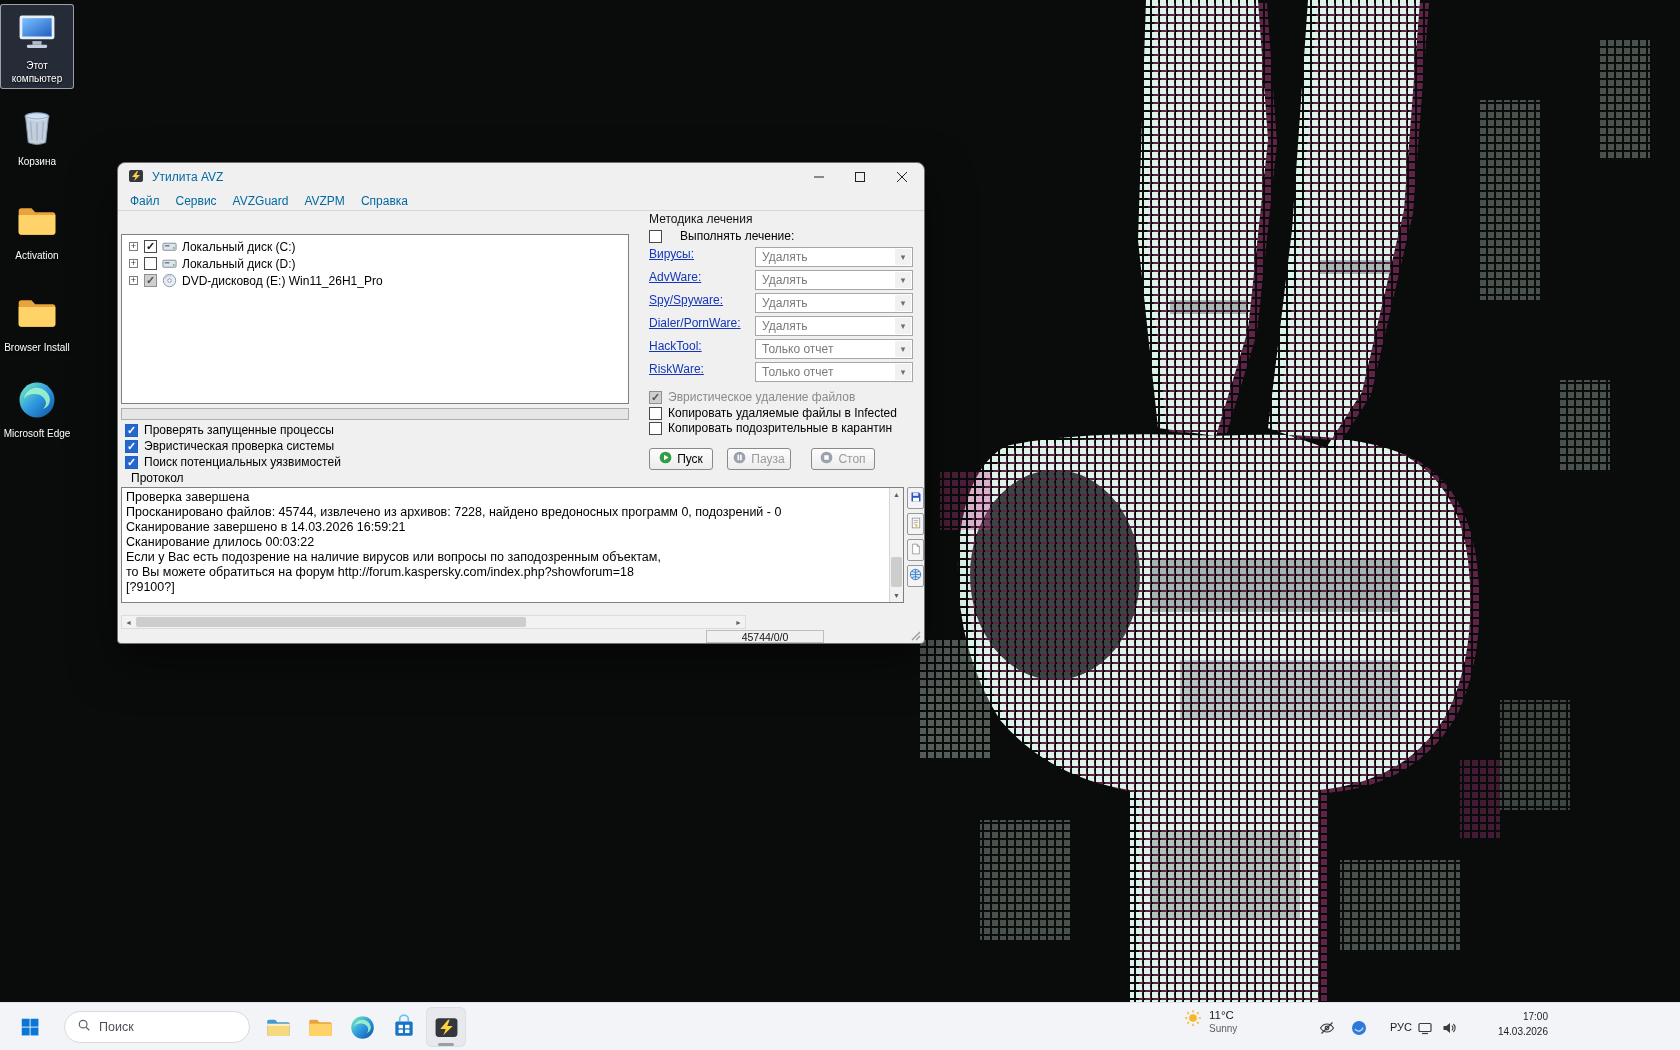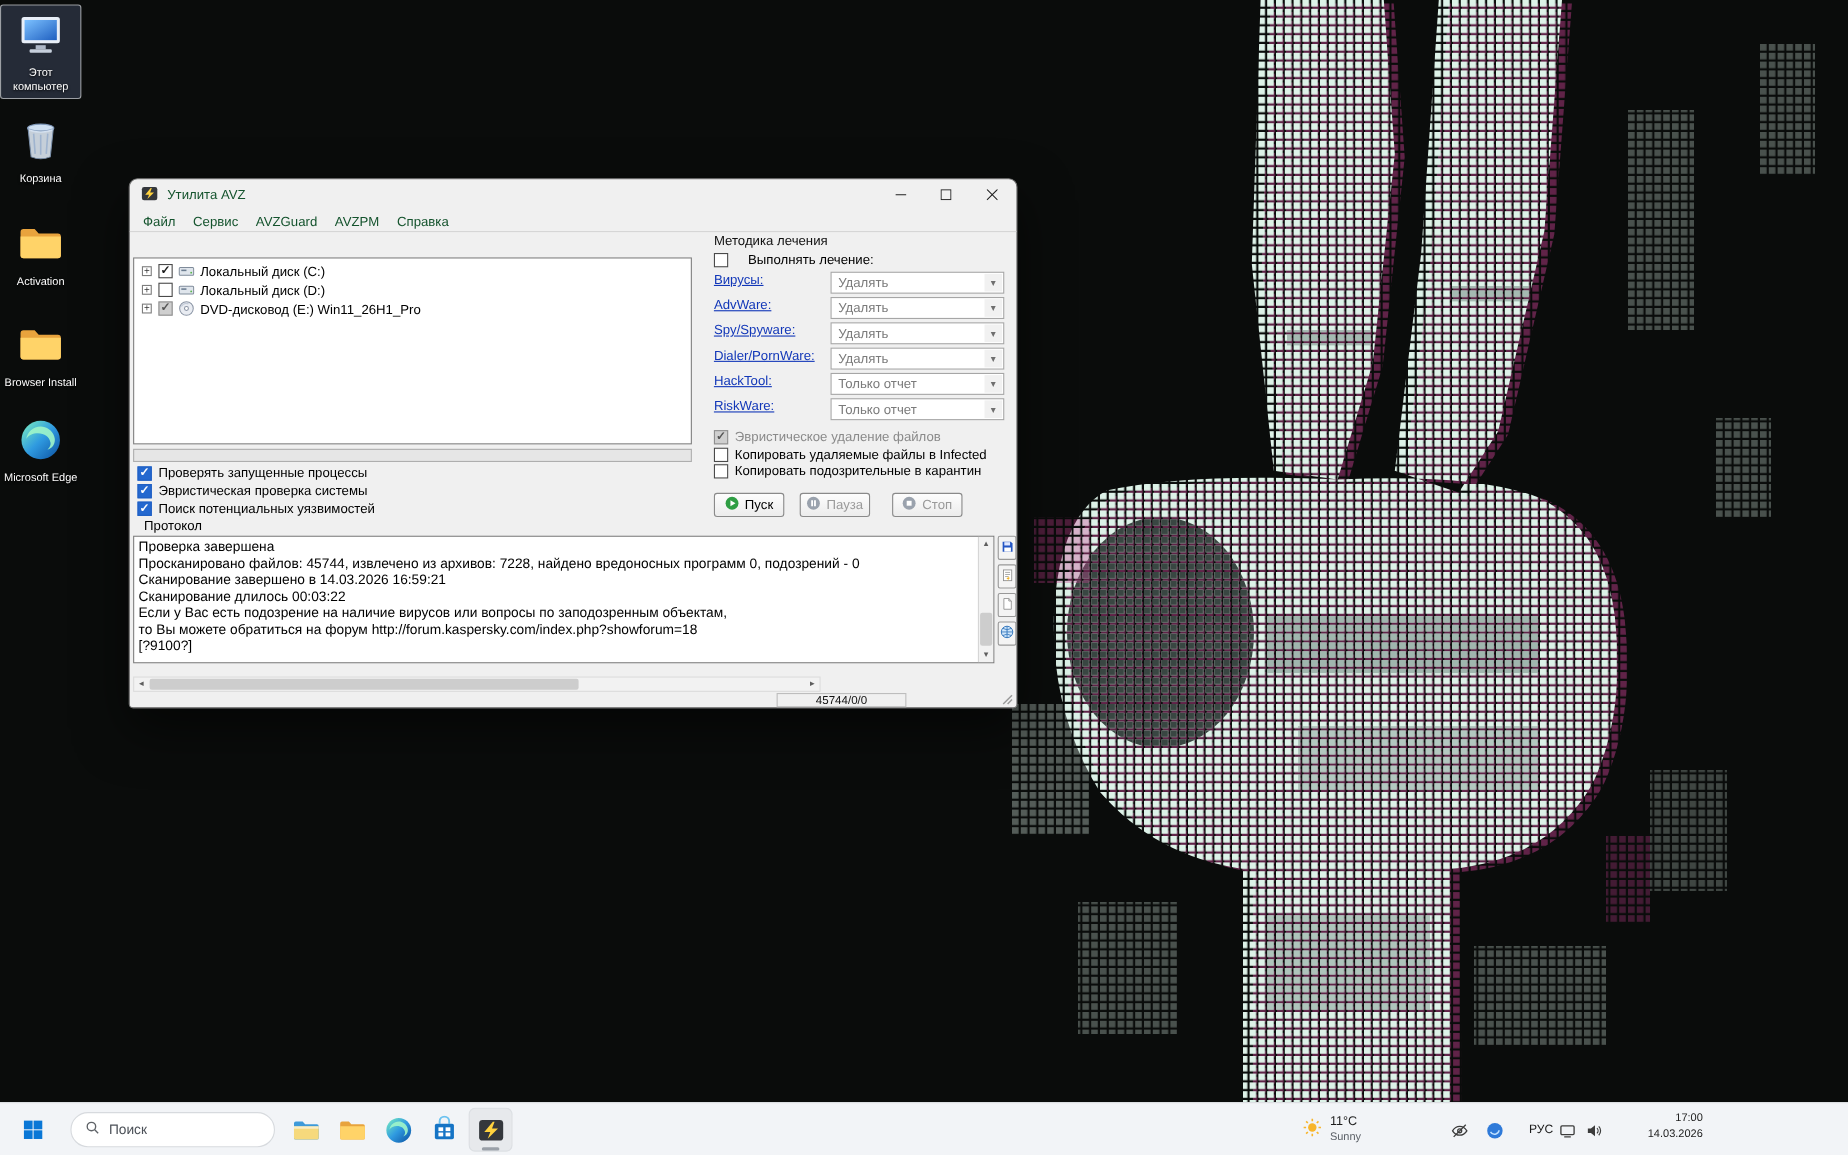--- a/index.html
+++ b/index.html
@@ -8,24 +8,24 @@
   .wallpaper{position:absolute;left:0;top:0}
 
   
   .desktop-icon{position:absolute;left:0;width:74px;display:flex;flex-direction:column;align-items:center;gap:3px;padding:4px 2px 3px;border:1px solid transparent;border-radius:3px}
   .desktop-icon.selected{background:rgba(160,190,255,.18);border-color:rgba(255,255,255,.55)}
   .di-label{font-size:10px;color:#fff;text-shadow:0 1px 2px rgba(0,0,0,.95);text-align:center;line-height:1.25}
 
   
   .avz{position:absolute;left:117px;top:162px;width:808px;height:482px;background:#f0f0f0;border:1px solid #707070;border-radius:8px 8px 4px 4px;box-shadow:0 18px 46px rgba(0,0,0,.55);font-size:12px;color:#000}
   .titlebar{position:absolute;left:0;top:0;right:0;height:28px;display:flex;align-items:center;padding-left:10px;gap:8px;border-radius:8px 8px 0 0}
-  .title-text{font-size:12px;color:#14532d}
+  .title-text{font-size:12px;color:#0369a1}
   .winbtn{position:absolute;top:0;height:28px;width:42px;display:flex;align-items:center;justify-content:center}
   .menubar{position:absolute;top:28px;left:0;right:0;height:20px;display:flex;align-items:center;padding-left:4px;border-bottom:1px solid #d6d6d6}
-  .menu-item{padding:2px 8px;font-size:12px;color:#14532d}
+  .menu-item{padding:2px 8px;font-size:12px;color:#0369a1}
   .tabs{position:absolute;left:3px;top:49px;height:22px;display:flex;align-items:flex-end}
   .tab{border:1px solid #979797;border-bottom:none;background:#ececec;padding:0 9px;font-size:12px;height:20px;display:flex;align-items:center;border-radius:2px 2px 0 0}
   .tab.active{background:#f0f0f0;height:22px;position:relative;z-index:2}
   .treebox{position:absolute;left:3px;top:71px;width:508px;height:170px;background:#fff;border:1px solid #7f7f7f;padding-top:3px}
   .tree-row{display:flex;align-items:center;height:17px;padding-left:7px}
   .expander{width:9px;height:9px;border:1px solid #7d7d7d;background:#fff;font-size:9px;line-height:7px;text-align:center;color:#333;margin-right:6px;flex:none}
   .cb{width:13px;height:13px;border:1px solid #4a4a4a;background:#fff;display:flex;align-items:center;justify-content:center;flex:none}
   .cb .ck{font-size:11px;line-height:1;color:#1a1a1a;font-weight:bold}
   .cb.blue{background:#2468cf;border-color:#2060c4}
   .cb.blue .ck{color:#fff}
@@ -61,21 +61,21 @@
   .grip{position:absolute;right:3px;bottom:2px;width:12px;height:12px}
 
   
   .taskbar{position:absolute;left:0;bottom:0;width:1680px;height:48px;background:#f2f4f7;border-top:1px solid #e3e5e9}
   .tb-item{position:absolute;top:4px;width:40px;height:40px;border-radius:6px;display:flex;align-items:center;justify-content:center}
   .tb-item.active{background:#e7e9ec;box-shadow:inset 0 0 0 1px #dcdfe3}
   .tb-item.active::after{content:"";position:absolute;bottom:1px;left:12px;width:16px;height:3px;border-radius:2px;background:#9aa0a8}
   .search{position:absolute;left:64px;top:8px;width:186px;height:32px;background:#fff;border:1px solid #d7dade;border-radius:16px;display:flex;align-items:center;padding:15px 12px;gap:8px}
   .search input{border:none;outline:none;font-size:12.5px;width:120px;background:transparent;color:#333;font-family:"Liberation Sans",sans-serif}
   .search input::placeholder{color:#4c5158}
-  .weather{position:absolute;left:1178px;top:6px;height:36px;display:flex;align-items:center;gap:7px;padding:0 6px;border-radius:6px}
+  .weather{position:absolute;left:1178px;top:6px;height:36px;display:flex;align-items:flex-start;gap:7px;padding:0 6px;border-radius:6px}
   .w-temp{font-size:11.5px;color:#1c1c1c;line-height:1.2}
   .w-cond{font-size:10px;color:#5c6168;line-height:1.2}
   .tray-ic{position:absolute;top:16px;width:18px;height:18px;display:flex;align-items:center;justify-content:center}
   .lang{position:absolute;left:1384px;top:0;height:48px;display:flex;align-items:center;font-size:11px;color:#1c1c1c;padding:0 6px}
   .clock{position:absolute;left:1468px;top:7px;width:80px;text-align:right;font-size:10px;color:#1c1c1c;line-height:1.45}
 </style>
 </head>
 <body>
 
 <div class="screen">

